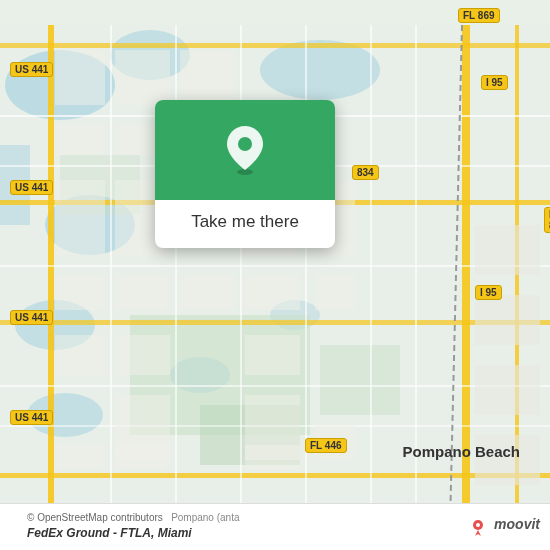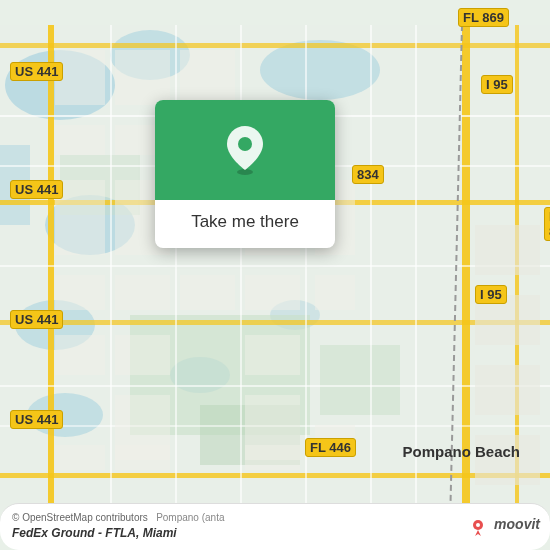--- a/index.html
+++ b/index.html
@@ -68,24 +68,23 @@
       border-top: 15px solid white;
     }
 
     
     .bottom-bar {
       position: absolute;
       bottom: 0;
       left: 0;
       right: 0;
       background: white;
-      padding: 8px 12px 10px;
+      padding: 8px 27px 10px;
       border-top: 1px solid #ddd;
       z-index: 20;
-      border-radius: 19px;
     }
 
     .bottom-bar-attribution {
       font-size: 10px;
       color: #666;
       margin-bottom: 3px;
     }
 
     .bottom-bar-title {
       font-size: 12px;
@@ -110,21 +109,21 @@
       font-style: italic;
     }
 
     
     .road-badge {
       position: absolute;
       background: #f5c518;
       border: 1px solid #caa000;
       border-radius: 3px;
       padding: 1px 4px;
-      font-size: 13px;
+      font-size: 10px;
       font-weight: bold;
       color: #333;
       z-index: 5;
     }
 
     .pompano-label {
       position: absolute;
       bottom: 90px;
       right: 30px;
       font-size: 15px;

